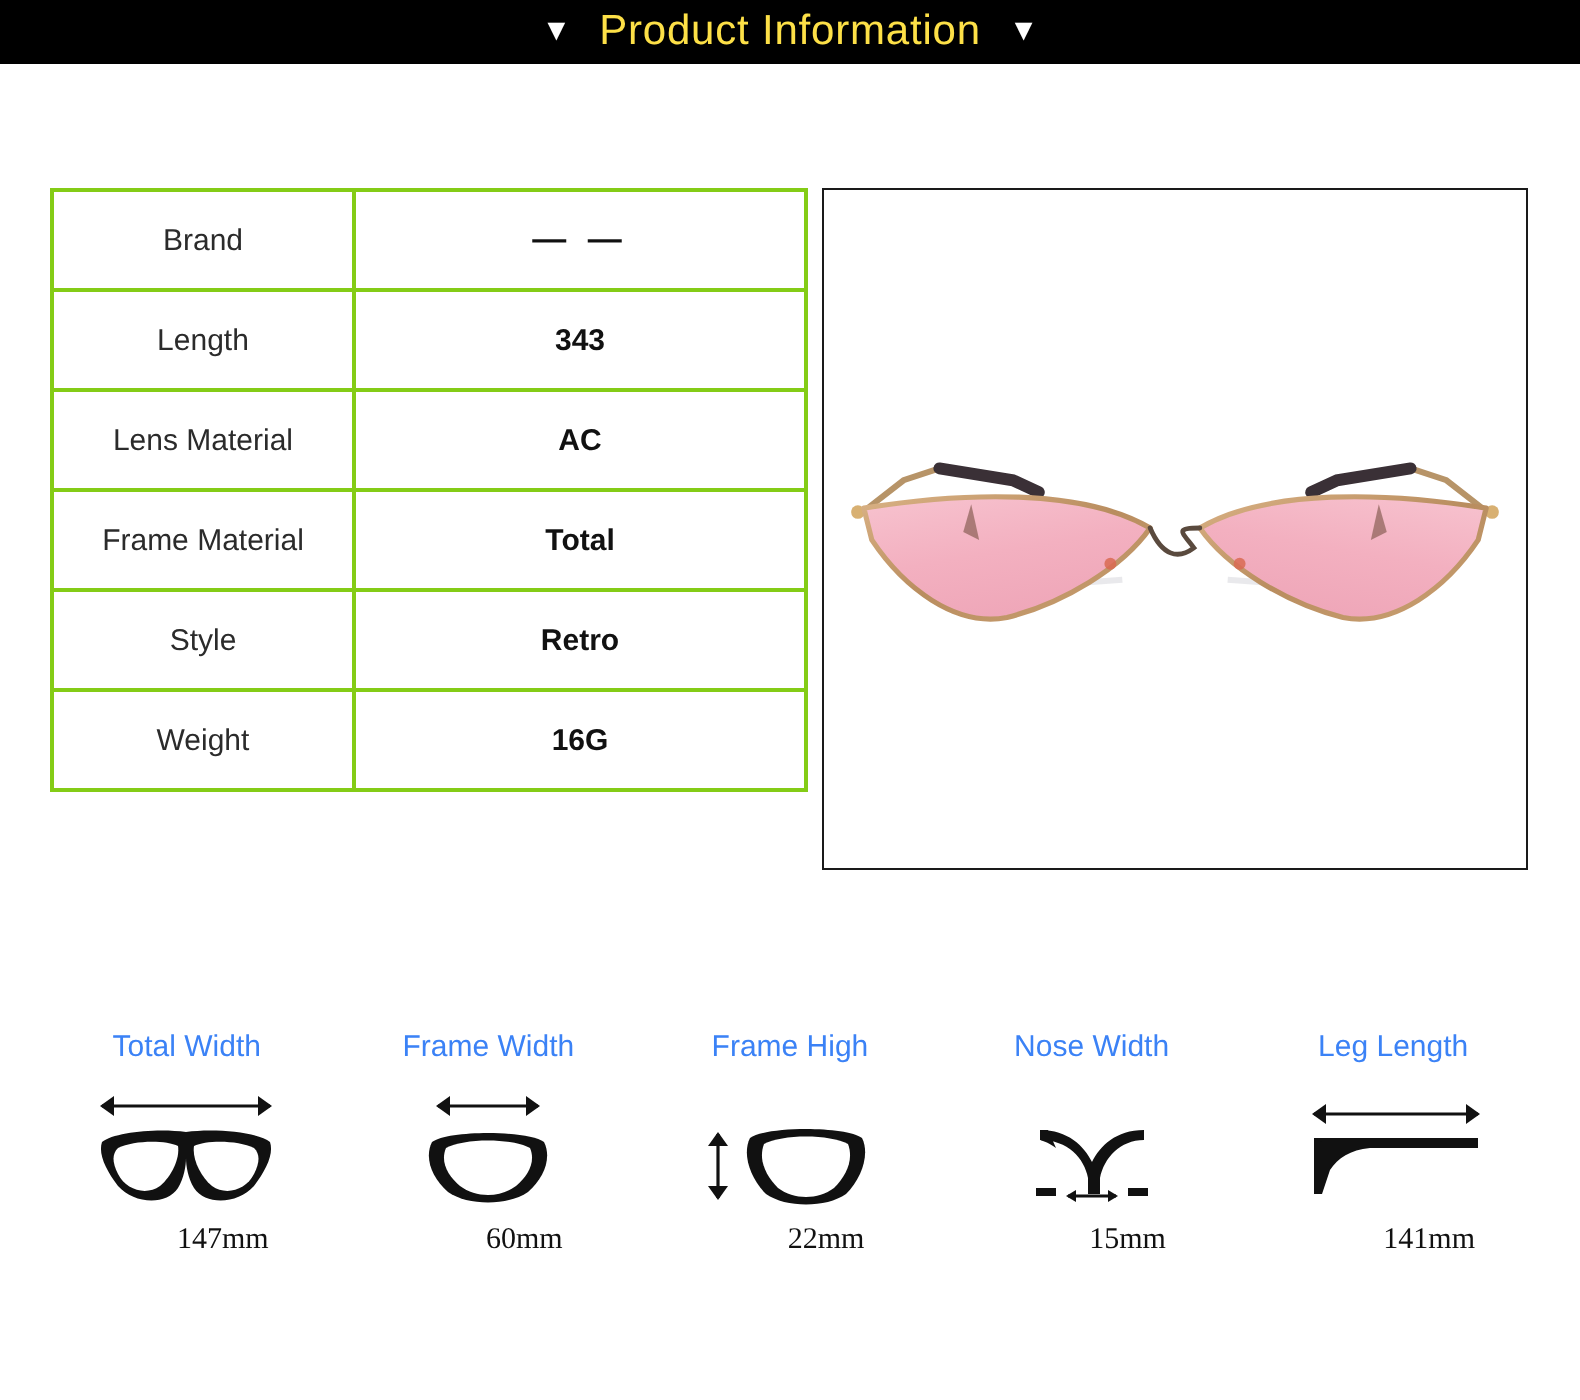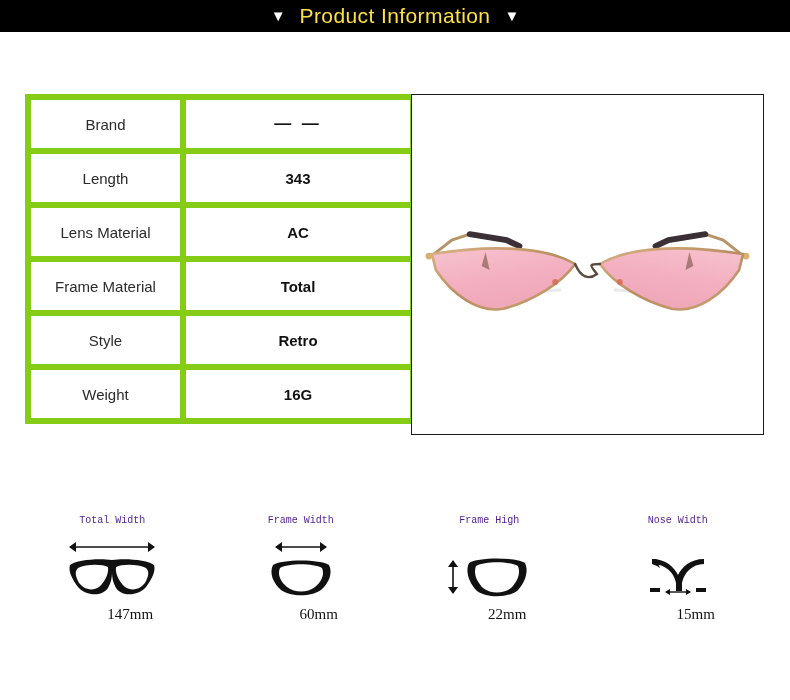--- a/index.html
+++ b/index.html
@@ -49,21 +49,21 @@
   
   .spec-table {
     position: absolute;
     left: 25px;
     top: 94px;
     width: 359px;
     border-collapse: collapse;
     table-layout: fixed;
   }
   .spec-table td {
-    border: 6px solid #84cc16;
+    border: 2px solid #84cc16;
     height: 48px;
     text-align: center;
     vertical-align: middle;
     font-size: 15px;
     font-weight: 400;
     color: #1c1c1c;
     padding: 0 4px;
     font-family: "Liberation Sans", sans-serif;
   }
   .spec-table td.spec-label {
@@ -112,23 +112,23 @@
     padding: 0 18px;
     box-sizing: border-box;
   }
   .measure-item {
     width: 146px;
     display: flex;
     flex-direction: column;
     align-items: center;
   }
   .measure-label {
-    font-size: 10px;
-    color: #4c1d95;
-    font-family: Liberation Mono, monospace;
+    font-size: 15px;
+    color: #3b82f6;
+    font-family: Liberation Sans, sans-serif;
     white-space: nowrap;
     margin-bottom: 6px;
   }
   .measure-figure {
     height: 70px;
     display: flex;
     align-items: center;
     justify-content: center;
   }
   .measure-figure svg { display: block; }
@@ -299,14 +299,29 @@
         <g stroke="#111" stroke-width="1.4" fill="none">
           <line x1="40" y1="57" x2="64" y2="57"></line>
           <path d="M44 54 L39 57 L44 60 Z" fill="#111" stroke="none"></path>
           <path d="M60 54 L65 57 L60 60 Z" fill="#111" stroke="none"></path>
         </g>
       </svg>
     </div>
     <div class="measure-value">15mm</div>
   </div>
 
+  <div class="measure-item">
+    <div class="measure-label">Leg Length</div>
+    <div class="measure-figure">
+      <svg width="104" height="64" viewBox="0 0 104 64">
+        <g stroke="#111" stroke-width="1.5" fill="none">
+          <line x1="12" y1="16" x2="94" y2="16"></line>
+          <path d="M18 11 L11 16 L18 21 Z" fill="#111" stroke="none"></path>
+          <path d="M88 11 L95 16 L88 21 Z" fill="#111" stroke="none"></path>
+        </g>
+        <path d="M12 28 L94 28 L94 33 L40 33 C30 34 24 38 20 44 L16 56 L12 56 Z" fill="#111"></path>
+        <path d="M12 28 L12 56 L16 56 L16 30 Z" fill="#111"></path>
+      </svg>
+    </div>
+    <div class="measure-value">141mm</div>
+  </div>
 
 </div>
 
 </body></html>

